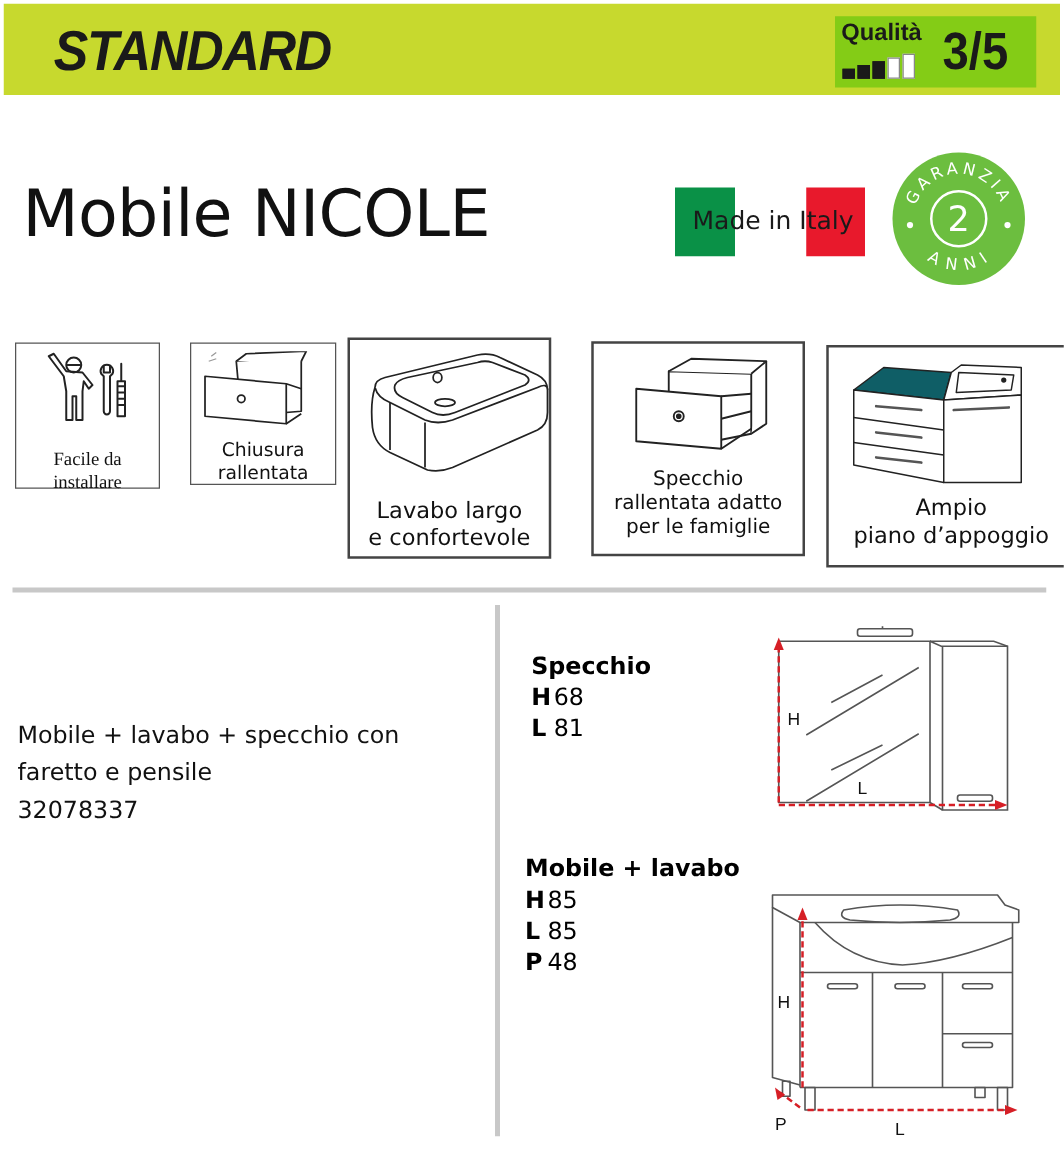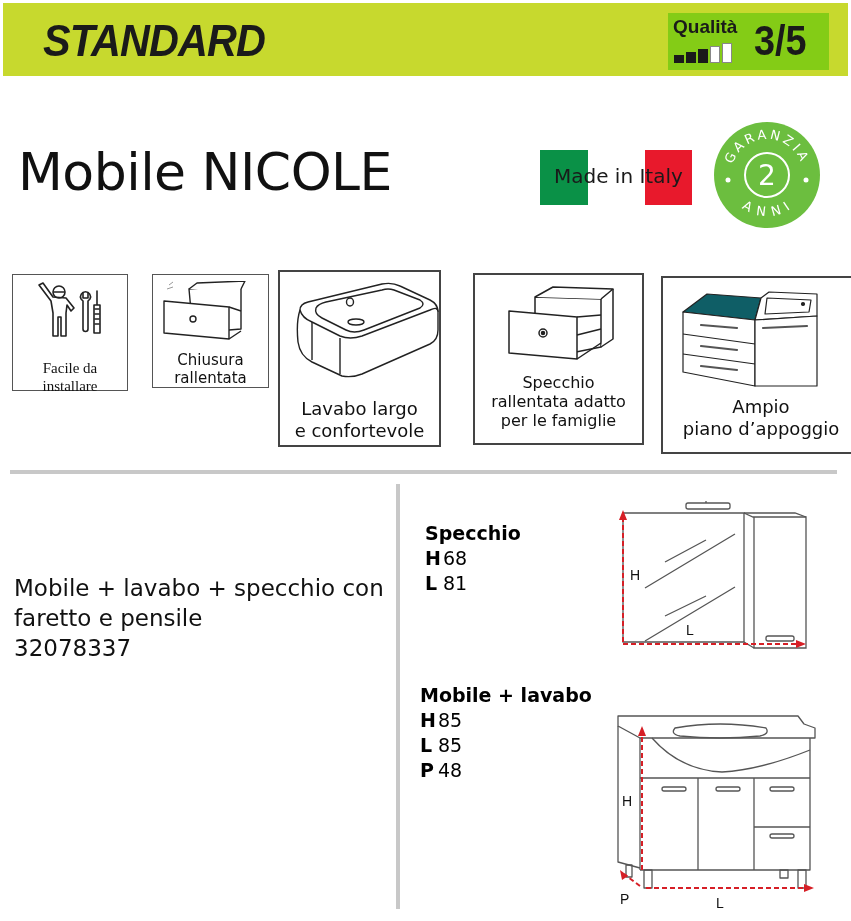--- a/index.html
+++ b/index.html
@@ -29,21 +29,21 @@
     .warranty svg { position: absolute; left: 0; top: 0; }
 
     .feature-box { position: absolute; border: 1.5px solid #555; background: #fff; }
     .feature-box.thick { border: 2.5px solid #444; }
     .feature-icon { position: absolute; }
     .feature-label { position: absolute; left: 0; right: 0; text-align: center; color: #111; line-height: 1.2; }
 
     .divider-h { position: absolute; left: 10px; top: 470px; width: 827px; height: 4px; background: #c8c8c8; }
     .divider-v { position: absolute; left: 396px; top: 484px; width: 4px; height: 425px; background: #c8c8c8; }
 
-    .desc { position: absolute; left: 14px; top: 573px; font-size: 23px; line-height: 30px; color: #111; }
+    .desc { position: absolute; left: 14px; top: 573px; font-size: 19px; line-height: 30px; color: #111; }
 
     .dim-block { position: absolute; font-size: 19px; line-height: 25px; color: #000000; }
     .dim-title { font-weight: bold; }
     .dim-row b { display: inline-block; width: 18px; font-weight: bold; }
 
     .diagram { position: absolute; }
   </style>
 </head>
 <body>
 

